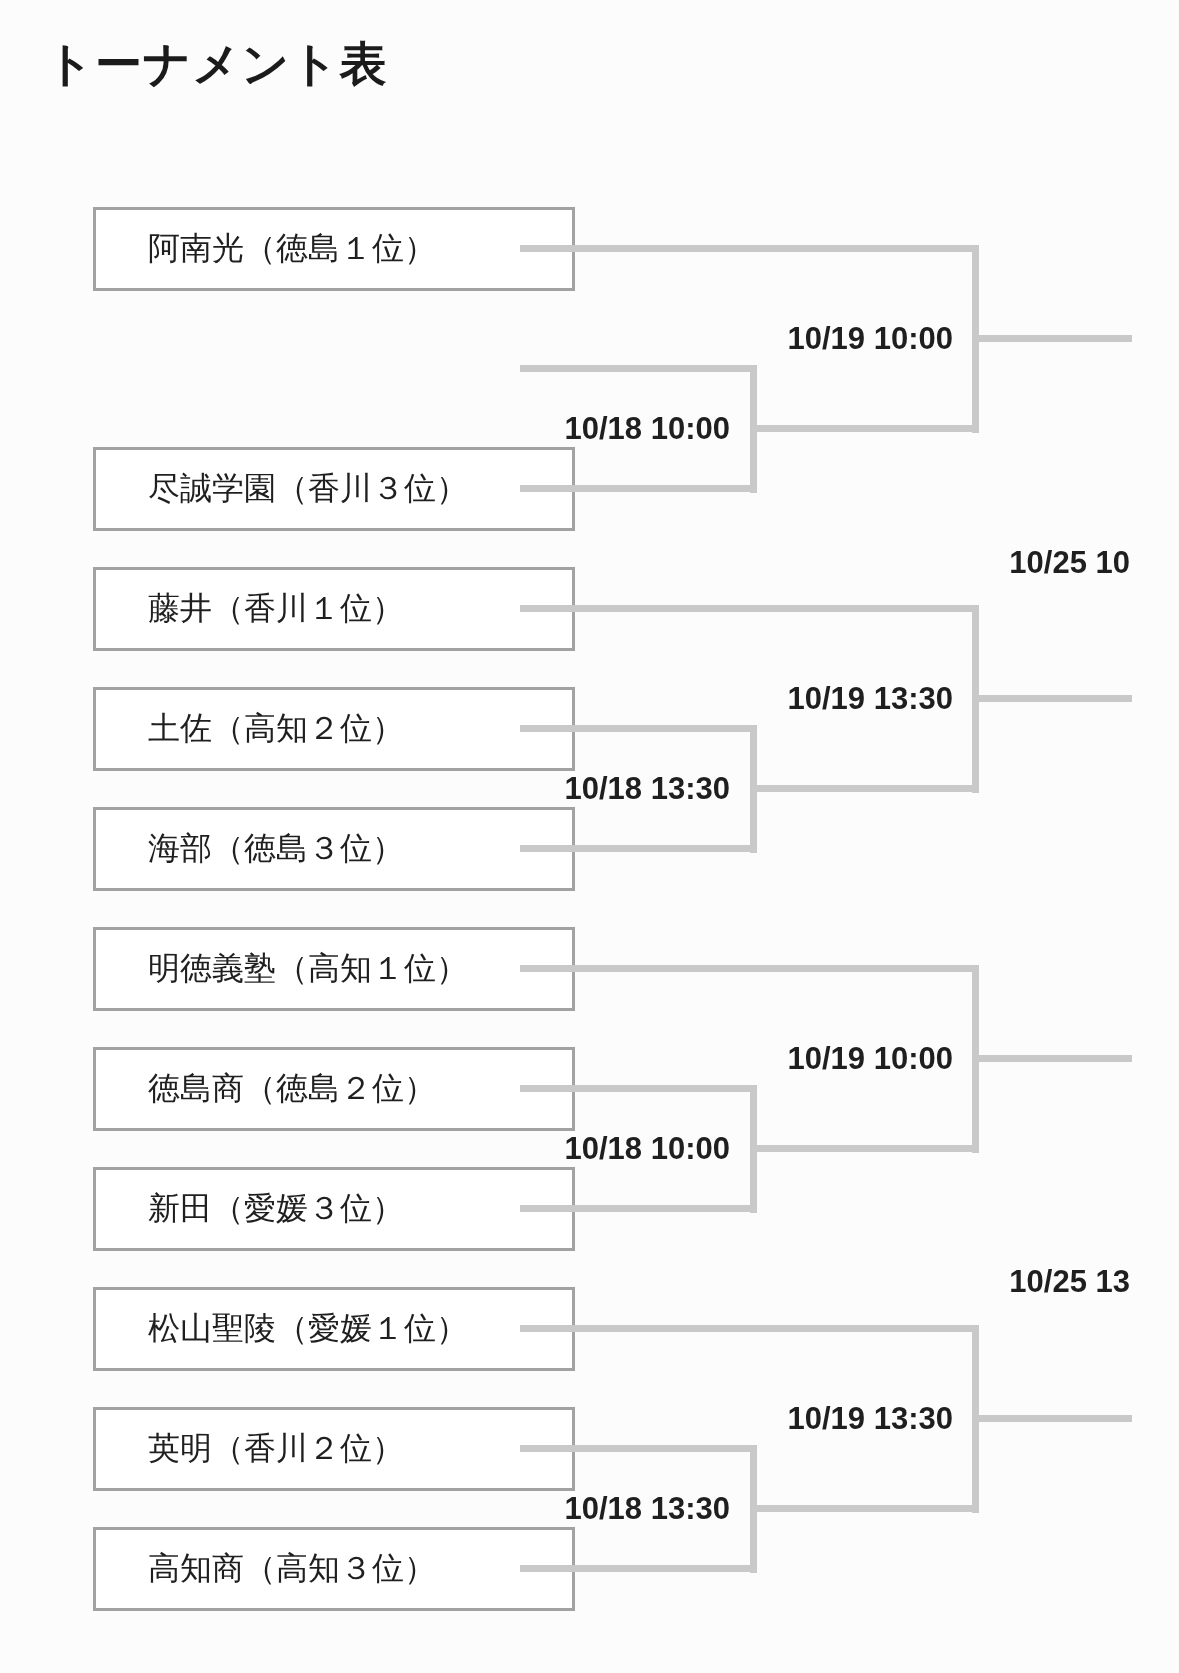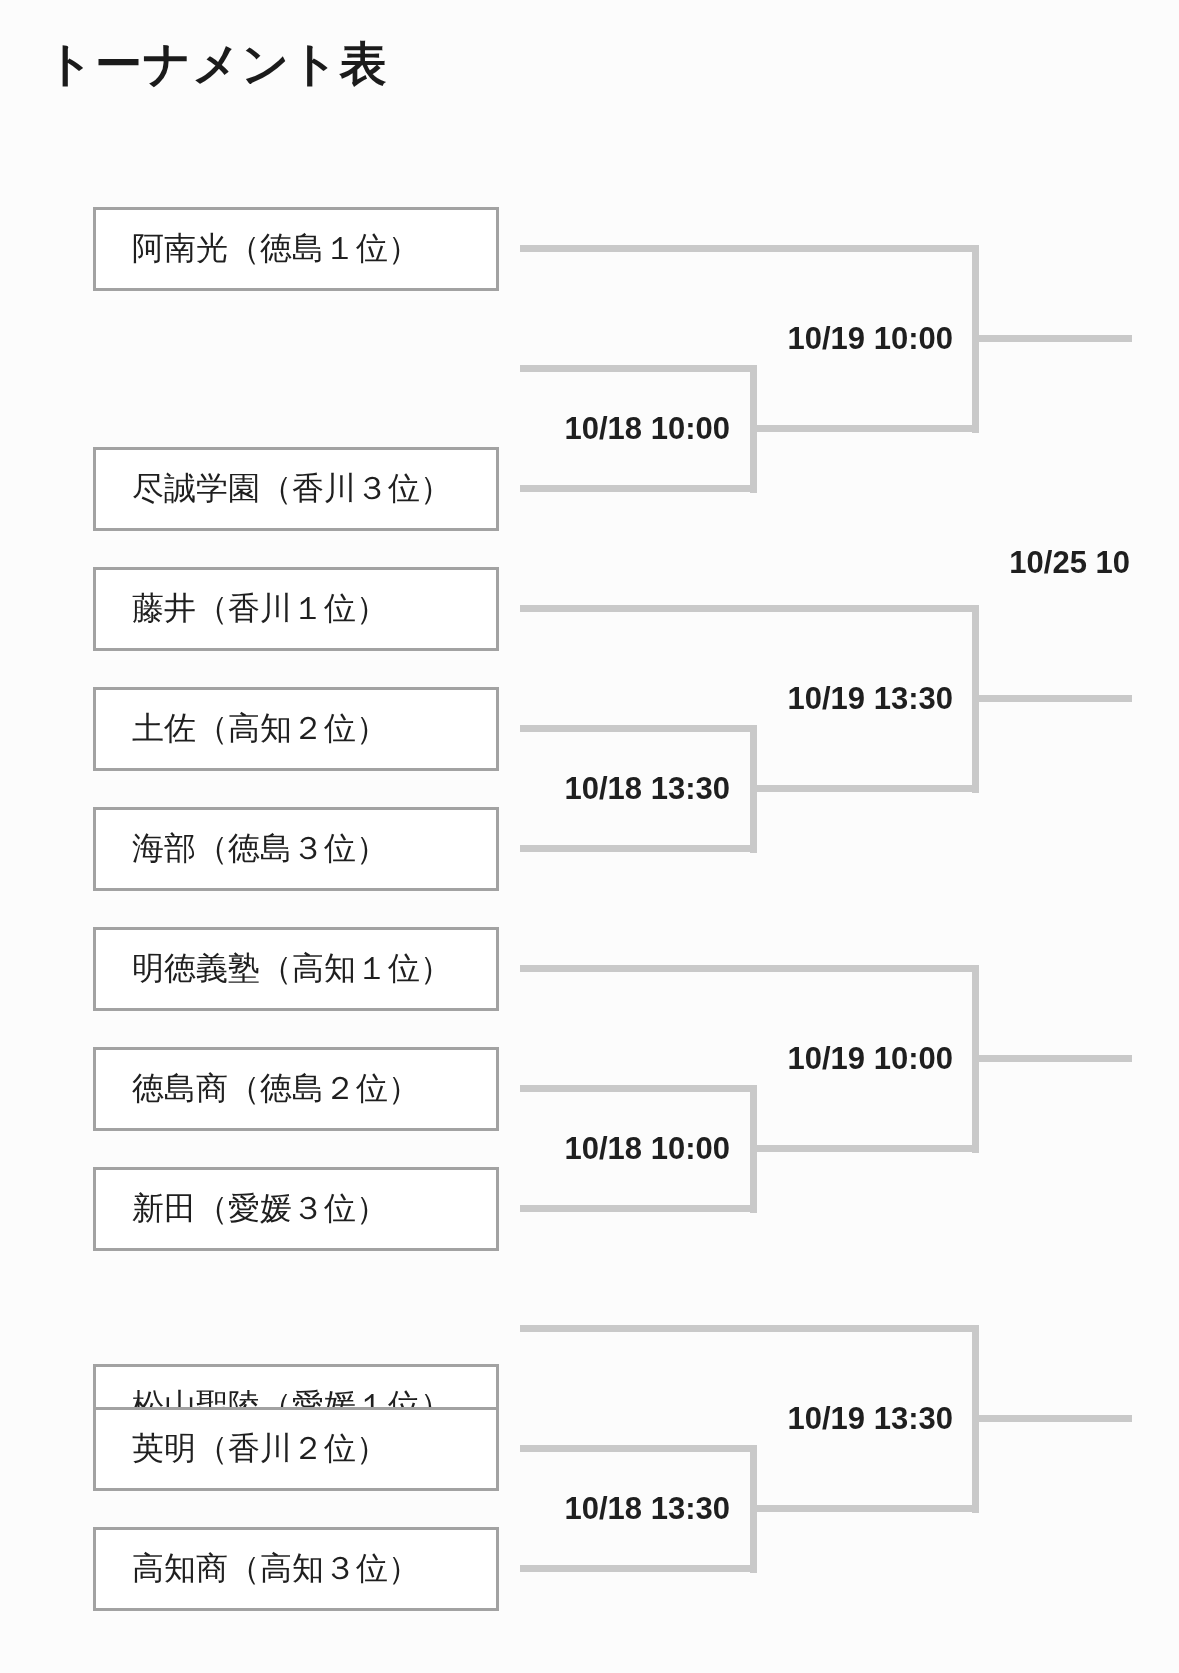--- a/index.html
+++ b/index.html
@@ -20,27 +20,28 @@
     left:46px;
     top:2px;
     font-size:47px;
     font-weight:700;
     color:#1b1b1b;
     letter-spacing:1px;
   }
   .team-box{
     position:absolute;
     left:93px;
-    width:406px;
+    width:482px;
     height:84px;
     box-sizing:border-box;
     background:#ffffff;
     border:3px solid #a2a2a2;
     display:flex;
     align-items:center;
+    padding-left:16px;
   }
   .team-label{
     padding-left:36px;
     font-size:32px;
     color:#1f1f1f;
     white-space:nowrap;
   }
   .hl{position:absolute;height:7px;background:#c9c9c9;}
   .vl{position:absolute;width:7px;background:#c9c9c9;}
   .date-label{
@@ -81,21 +82,21 @@
     </div>
   <div class="team-box" style="top:927px">
       <span class="team-label">明徳義塾（高知１位）</span>
     </div>
   <div class="team-box" style="top:1047px">
       <span class="team-label">徳島商（徳島２位）</span>
     </div>
   <div class="team-box" style="top:1167px">
       <span class="team-label">新田（愛媛３位）</span>
     </div>
-  <div class="team-box" style="top:1364px">
+  <div class="team-box" style="top:1287px">
       <span class="team-label">松山聖陵（愛媛１位）</span>
     </div>
   <div class="team-box" style="top:1407px">
       <span class="team-label">英明（香川２位）</span>
     </div>
   <div class="team-box" style="top:1527px">
       <span class="team-label">高知商（高知３位）</span>
     </div>
 
   <div class="hl" style="left:520px;top:245px;width:459px"></div>
@@ -136,14 +137,15 @@
   <div class="date-label r1-label" style="top:768px">10/18 13:30</div>
   <div class="date-label r1-label" style="top:1128px">10/18 10:00</div>
   <div class="date-label r1-label" style="top:1488px">10/18 13:30</div>
 
   <div class="date-label r2-label" style="top:318px">10/19 10:00</div>
   <div class="date-label r2-label" style="top:678px">10/19 13:30</div>
   <div class="date-label r2-label" style="top:1038px">10/19 10:00</div>
   <div class="date-label r2-label" style="top:1398px">10/19 13:30</div>
 
   <div class="date-label sf-label" style="top:498px">10/25 10</div>
+  <div class="date-label sf-label" style="top:1217px">10/25 13</div>
 
 </div>
 
 </body></html>

